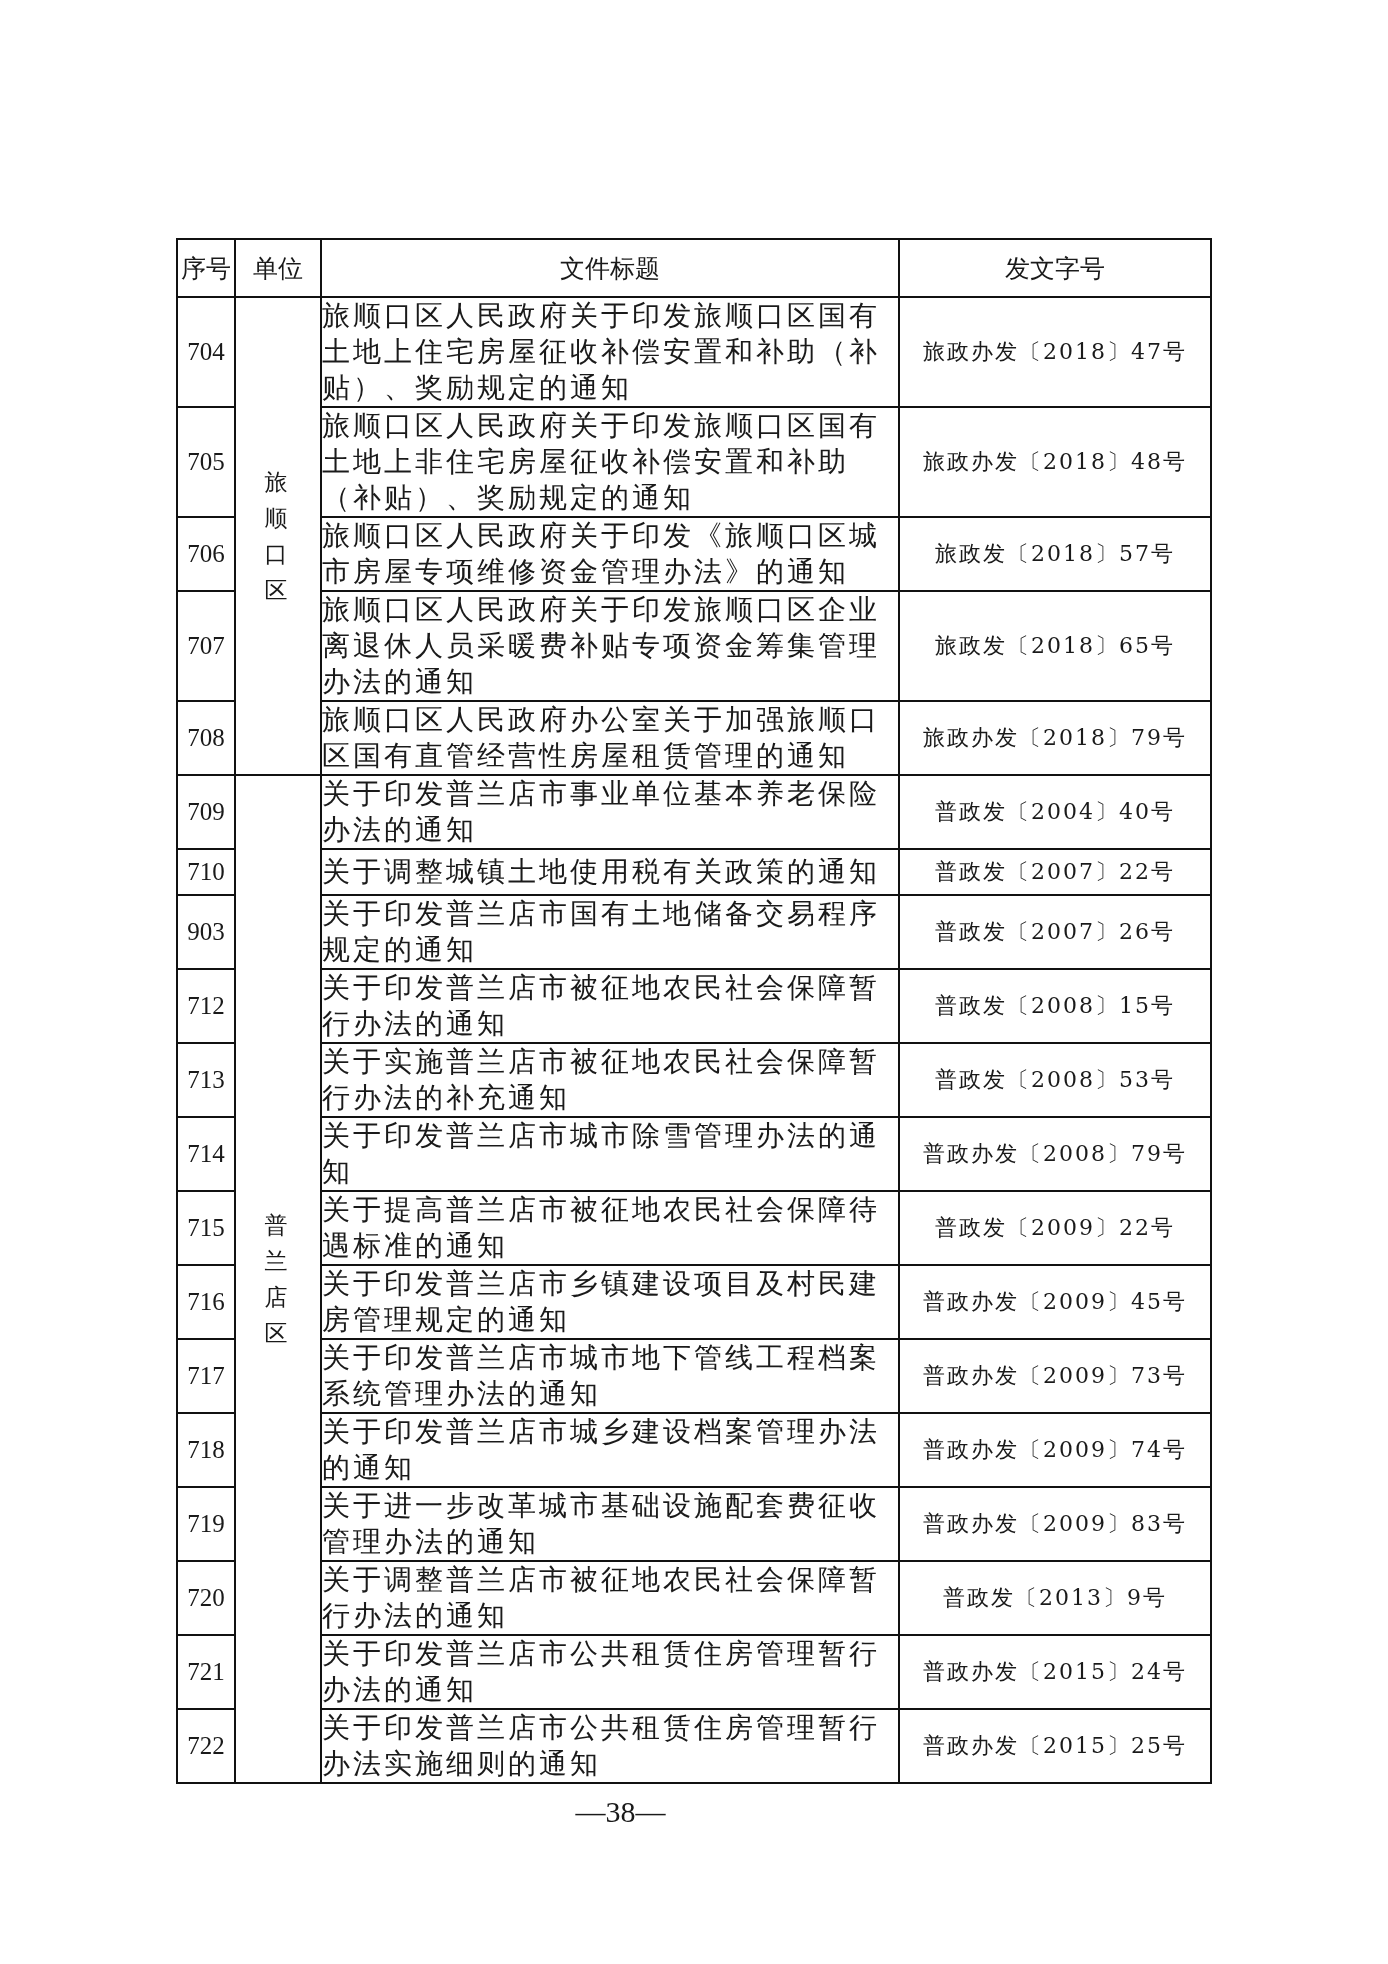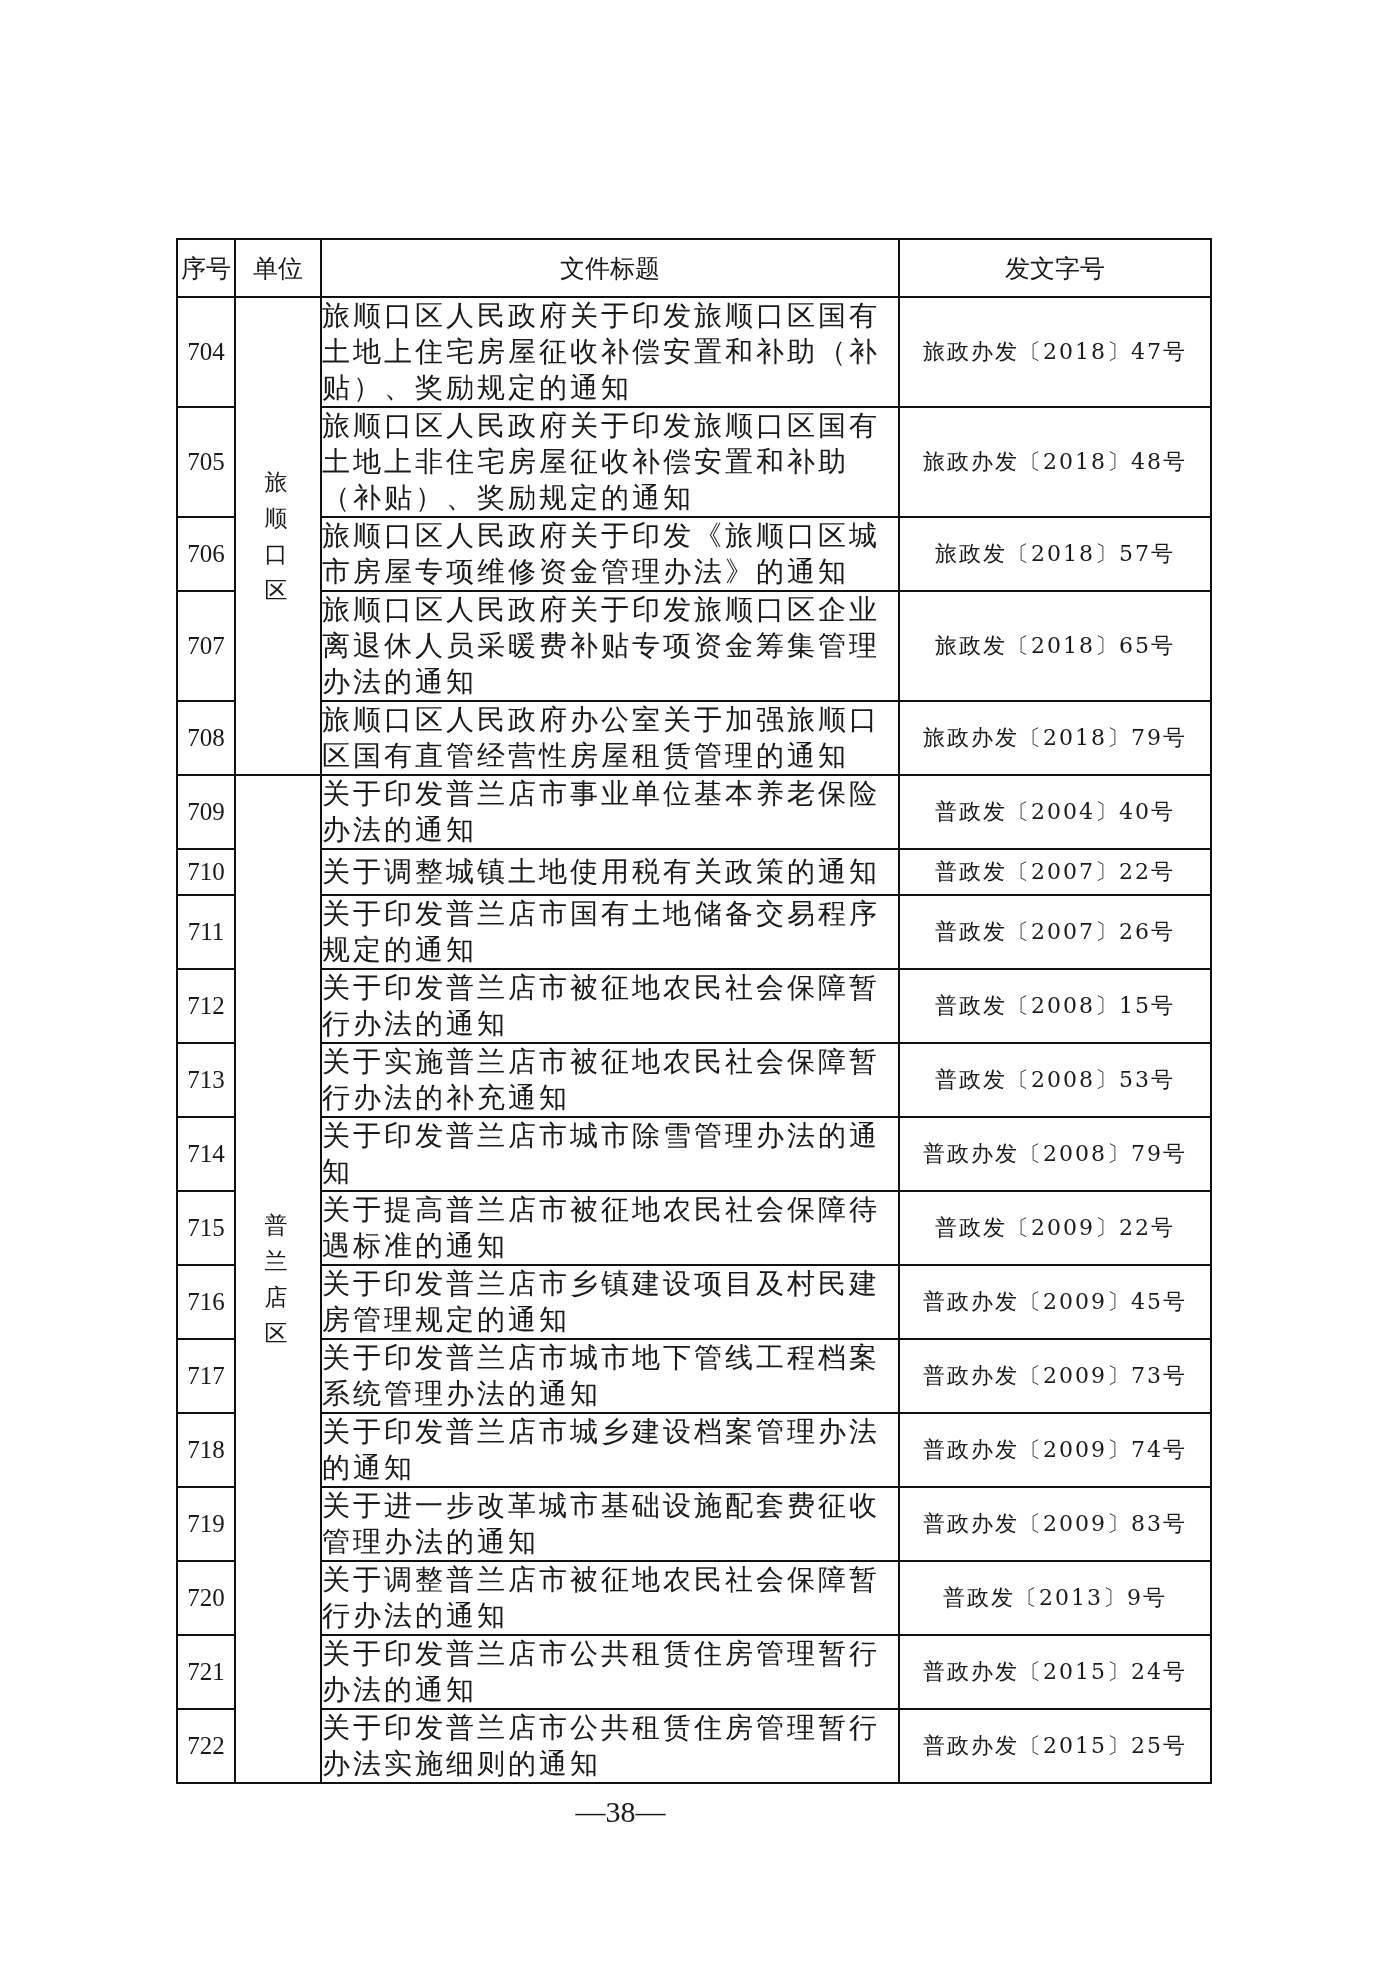--- a/index.html
+++ b/index.html
@@ -75,21 +75,21 @@
           <td class="unit" rowspan="14"><span class="unit-text">普兰店区</span></td>
           <td class="title">关于印发普兰店市事业单位基本养老保险办法的通知</td>
           <td class="docno">普政发〔2004〕40号</td>
         </tr>
         <tr style="height: 46px;">
           <td class="num">710</td>
           <td class="title">关于调整城镇土地使用税有关政策的通知</td>
           <td class="docno">普政发〔2007〕22号</td>
         </tr>
         <tr style="height: 46px;">
-          <td class="num">711</td>
+          <td class="num">903</td>
           <td class="title">关于印发普兰店市国有土地储备交易程序规定的通知</td>
           <td class="docno">普政发〔2007〕26号</td>
         </tr>
         <tr style="height: 62px;">
           <td class="num">712</td>
           <td class="title">关于印发普兰店市被征地农民社会保障暂行办法的通知</td>
           <td class="docno">普政发〔2008〕15号</td>
         </tr>
         <tr style="height: 62px;">
           <td class="num">713</td>

